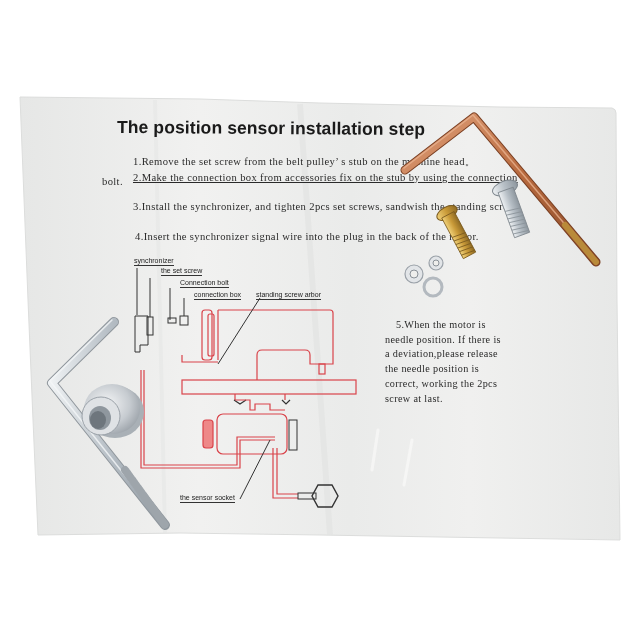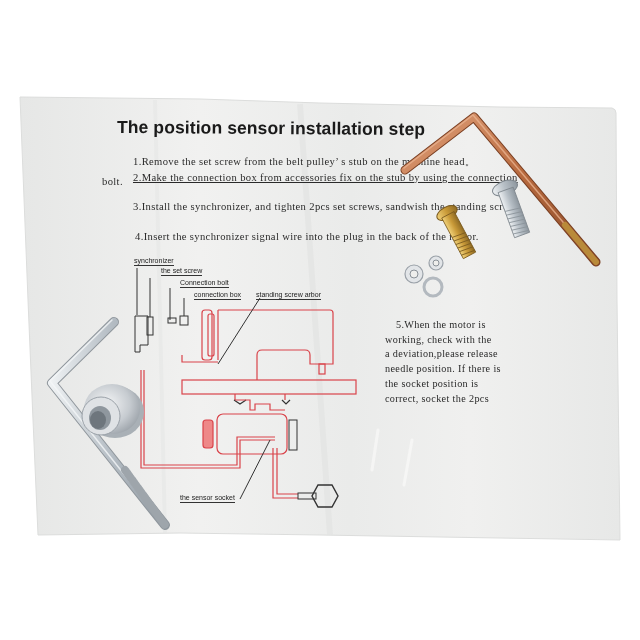--- a/index.html
+++ b/index.html
@@ -50,25 +50,25 @@
   <div class="title">The position sensor installation step</div>
 
   <div class="step" style="left:133px; top:155px;">1.Remove the set screw from the belt pulley’ s stub on the machine head。</div>
   <div class="step" style="left:133px; top:172px;text-decoration:underline;">2.Make the connection box from accessories fix on the stub by using the connection</div>
   <div class="step" style="left:102px; top:176px;">bolt.</div>
   <div class="step" style="left:133px; top:201px;">3.Install the synchronizer, and tighten 2pcs set screws, sandwish the standing screw</div>
   <div class="step" style="left:135px; top:231px;">4.Insert the synchronizer signal wire into the plug in the back of the motor.</div>
 
   <div class="note">
     <div style="padding-left:11px">5.When the motor is</div>
-    <div>working, check with the</div>
+    <div>needle position. If there is</div>
     <div>a deviation,please release</div>
-    <div>needle position. If there is</div>
-    <div>the socket position is</div>
-    <div>correct, socket the 2pcs</div>
+    <div>the needle position is</div>
+    <div>correct, working the 2pcs</div>
+    <div>screw at last.</div>
   </div>
 
   <svg class="hw" width="640" height="640">
     <g fill="none" stroke="#d9434a" stroke-width="1.2">
 
       <path d="M218,310 L330,310 Q333,310 333,313 L333,364 L310,364 L310,355 Q310,350 305,350 L262,350 Q257,350 257,355 L257,380"></path>
       <path d="M218,310 L218,360"></path>
 
       <rect x="202" y="310" width="10" height="50" rx="3"></rect>
       <rect x="208" y="314" width="6" height="42" rx="2"></rect>

